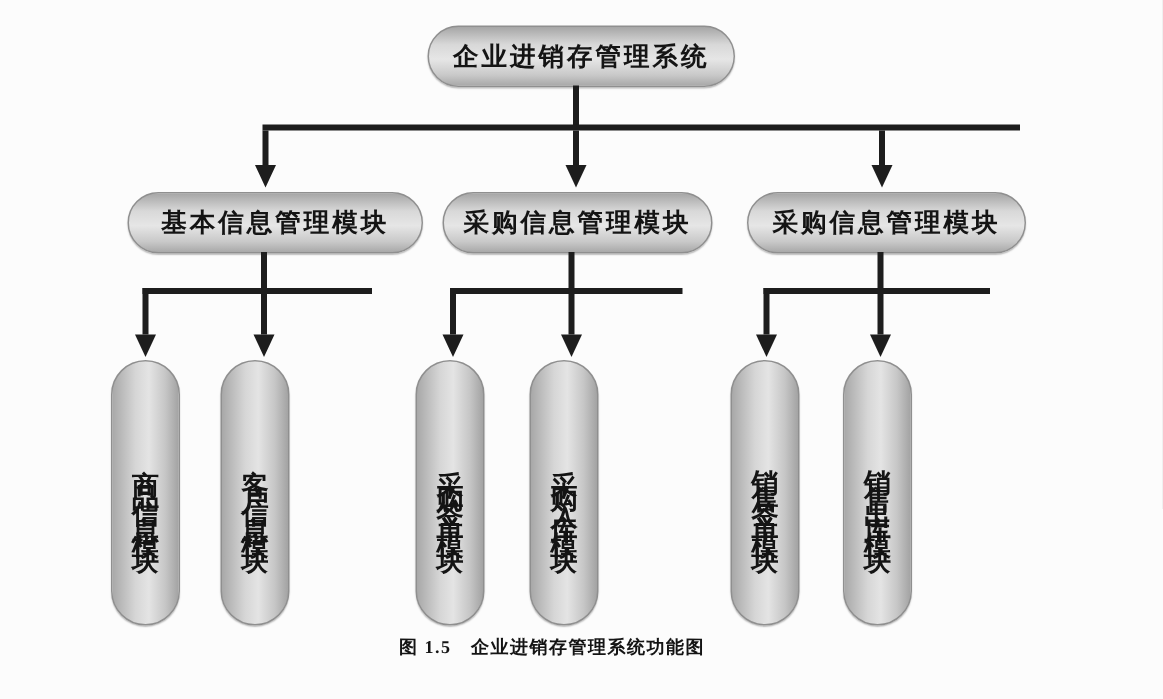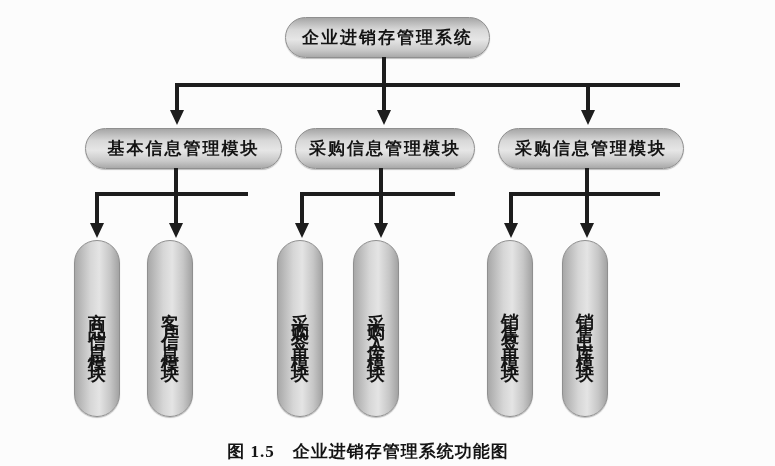--- a/index.html
+++ b/index.html
@@ -68,24 +68,24 @@
   .g3-lstem{left:509px;top:192px;width:4px;height:31px;}
   .g1-arrow-l{left:90px;top:223px;}   .g1-arrow-r{left:169px;top:223px;}
   .g2-arrow-l{left:295px;top:223px;}  .g2-arrow-r{left:374px;top:223px;}
   .g3-arrow-l{left:504px;top:223px;}  .g3-arrow-r{left:580px;top:223px;}
   
   .leaf-1{left:74px;}  .leaf-2{left:147px;}
   .leaf-3{left:277px;} .leaf-4{left:353px;}
   .leaf-5{left:487px;} .leaf-6{left:562px;}
   
   .caption{
-    position:absolute;left:368px;top:440px;
+    position:absolute;left:368px;top:423px;
     transform:translateX(-50%);
     white-space:nowrap;
-    font-size:17px;font-weight:bold;letter-spacing:1px;
+    font-size:12px;font-weight:bold;letter-spacing:1px;
   }
 </style>
 </head>
 <body>
 
 <div class="page">
 
   <div class="hnode root-node">企业进销存管理系统</div>
 
   <div class="line root-stem"></div>

